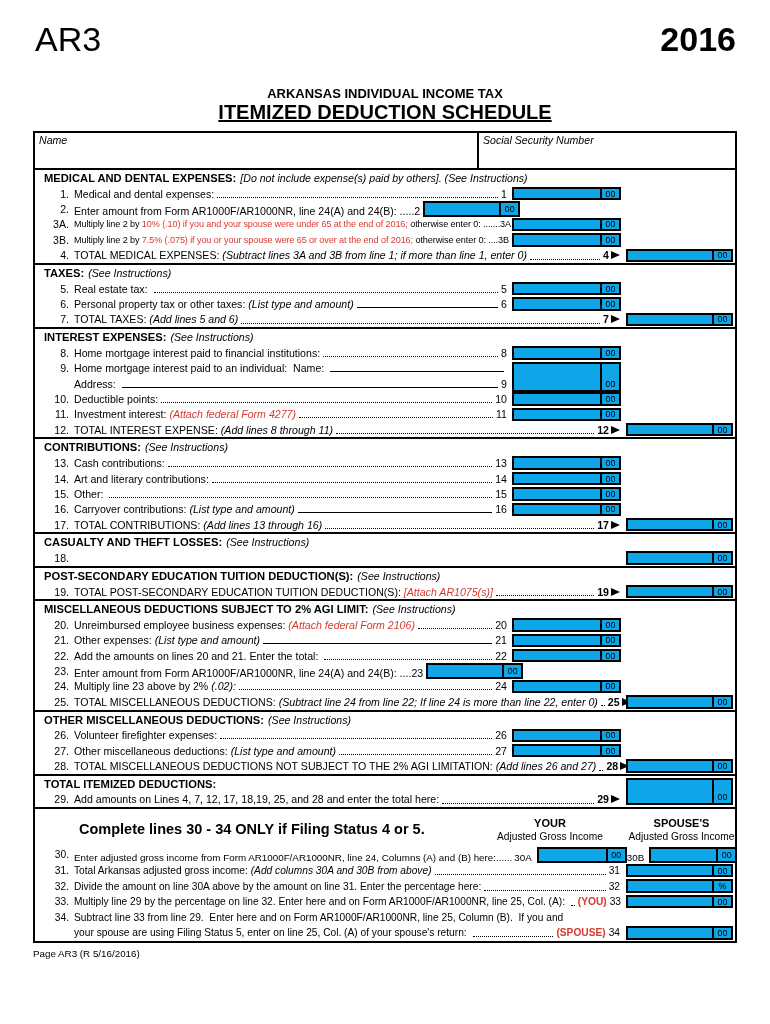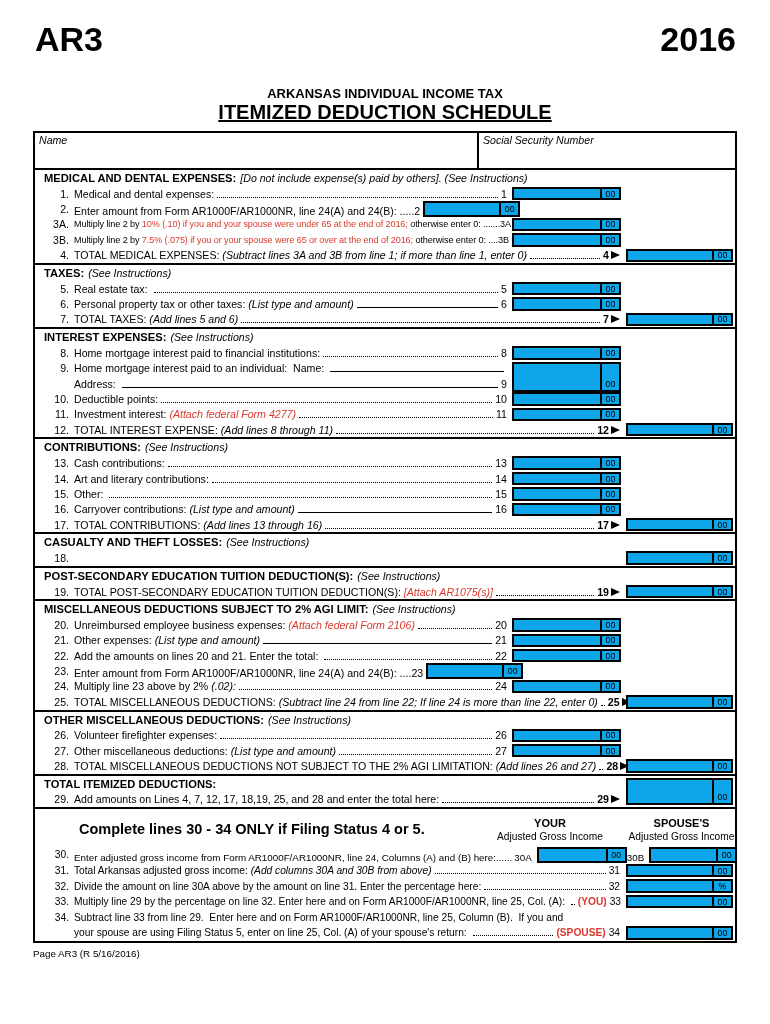--- a/index.html
+++ b/index.html
@@ -1,34 +1,34 @@
 <!DOCTYPE html>
 <html><head>
 <meta charset="utf-8">
 <style>
   html,body{margin:0;padding:0;}
   body{width:770px;height:1024px;background:#fff;color:#000;
        font-family:"Liberation Sans",sans-serif;font-size:10.6px;position:relative;}
-  .hdr-code{position:absolute;left:35px;top:20px;font-size:34px;font-weight:bold;}
+  .hdr-code{position:absolute;left:35px;top:20px;font-size:34px;font-weight:normal;}
   .hdr-year{position:absolute;right:34px;top:20px;font-size:34px;font-weight:bold;}
   .t1{position:absolute;top:86px;left:0;width:100%;text-align:center;font-weight:bold;font-size:13px;}
   .t2{position:absolute;top:101px;left:0;width:100%;text-align:center;font-weight:bold;font-size:20px;text-decoration:underline;}
   .formbox{position:absolute;left:33px;top:131px;width:700px;border:2px solid #000;background:#fff;}
   .idrow{display:flex;height:35px;border-bottom:2px solid #000;font-style:italic;}
   .idname{flex:1;padding:1px 4px;}
   .idssn{width:248px;border-left:2px solid #000;padding:1px 4px;}
   .sec{border-bottom:2px solid #000;position:relative;}
   .shead{height:16px;display:flex;align-items:center;padding-left:9px;white-space:pre;}
   .st{font-weight:bold;font-size:11.2px;}
   .sn{font-style:italic;margin-left:4px;}
   .ln{height:15.4px;display:flex;align-items:center;position:relative;padding-left:9px;}
   .no{width:25px;text-align:right;margin-right:5px;flex-shrink:0;}
   .txt{display:flex;align-items:baseline;flex:1;white-space:pre;min-width:0;}
   .ln.inner .txt{margin-right:228px;}
-  .ln.total .txt{margin-right:115px;}
+  .ln.total .txt{margin-right:115px;align-items:center;}
   .seg{flex-shrink:0;}
   .it{font-style:italic;}
   .red{color:#d93a2e;}
   .redit{color:#d93a2e;font-style:italic;}
   .redb{color:#d93a2e;font-weight:bold;}
   .lead{flex:1;border-bottom:1.2px dotted #000;height:8px;margin:0 3px;min-width:4px;}
   .lead.solid{border-bottom:1px solid #000;}
   .num{flex-shrink:0;}
   .b{font-weight:bold;}
   .arr{flex-shrink:0;width:0;height:0;border-left:9px solid #000;border-top:4.5px solid transparent;

